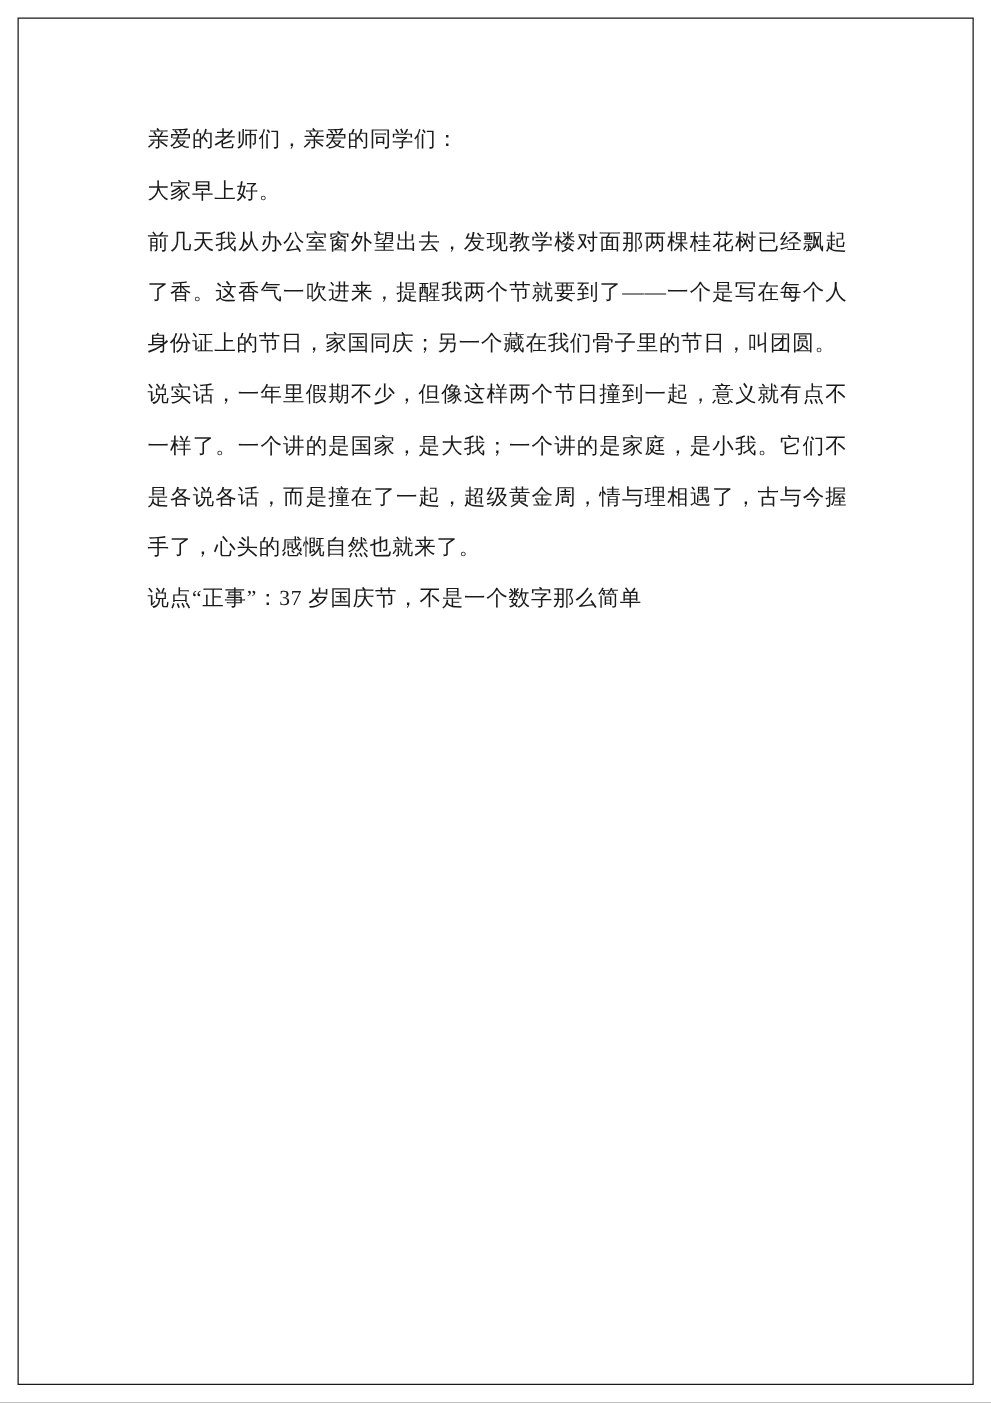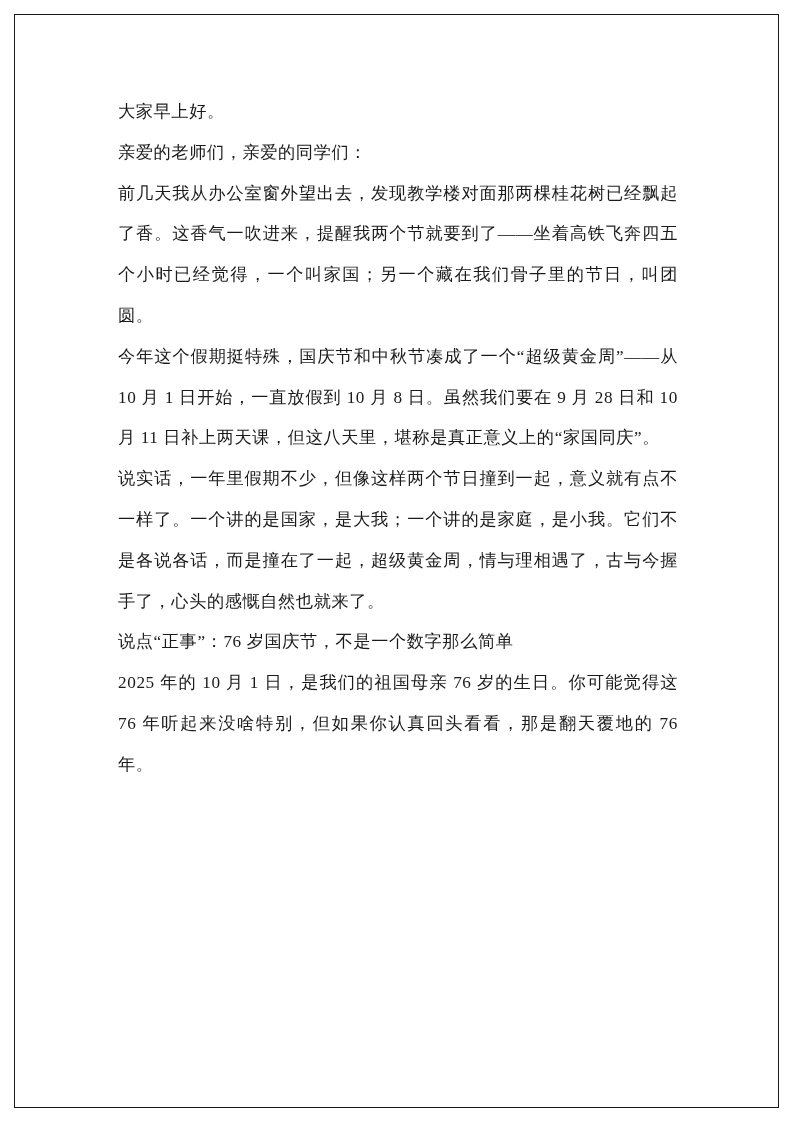--- a/index.html
+++ b/index.html
@@ -44,21 +44,19 @@
     margin: 0;
     font-family: "Liberation Serif", "DejaVu Serif", serif;
   }
 </style>
 </head>
 <body>
 
 <div class="page">
   <div class="page-border"></div>
   <div class="content">
+    <p class="para">亲爱的老师们，亲爱的同学们：</p>
     <p class="para">大家早上好。</p>
-    <p class="para">亲爱的老师们，亲爱的同学们：</p>
-    <p class="para">前几天我从办公室窗外望出去，发现教学楼对面那两棵桂花树已经飘起了香。这香气一吹进来，提醒我两个节就要到了——坐着高铁飞奔四五个小时已经觉得，一个叫家国；另一个藏在我们骨子里的节日，叫团圆。</p>
-    <p class="para">今年这个假期挺特殊，国庆节和中秋节凑成了一个“超级黄金周”——从 10 月 1 日开始，一直放假到 10 月 8 日。虽然我们要在 9 月 28 日和 10 月 11 日补上两天课，但这八天里，堪称是真正意义上的“家国同庆”。</p>
+    <p class="para">前几天我从办公室窗外望出去，发现教学楼对面那两棵桂花树已经飘起了香。这香气一吹进来，提醒我两个节就要到了——一个是写在每个人身份证上的节日，家国同庆；另一个藏在我们骨子里的节日，叫团圆。</p>
     <p class="para">说实话，一年里假期不少，但像这样两个节日撞到一起，意义就有点不一样了。一个讲的是国家，是大我；一个讲的是家庭，是小我。它们不是各说各话，而是撞在了一起，超级黄金周，情与理相遇了，古与今握手了，心头的感慨自然也就来了。</p>
-    <p class="para">说点“正事”：76 岁国庆节，不是一个数字那么简单</p>
-    <p class="para">2025 年的 10 月 1 日，是我们的祖国母亲 76 岁的生日。你可能觉得这 76 年听起来没啥特别，但如果你认真回头看看，那是翻天覆地的 76 年。</p>
+    <p class="para">说点“正事”：37 岁国庆节，不是一个数字那么简单</p>
   </div>
 </div>
 
 </body></html>

